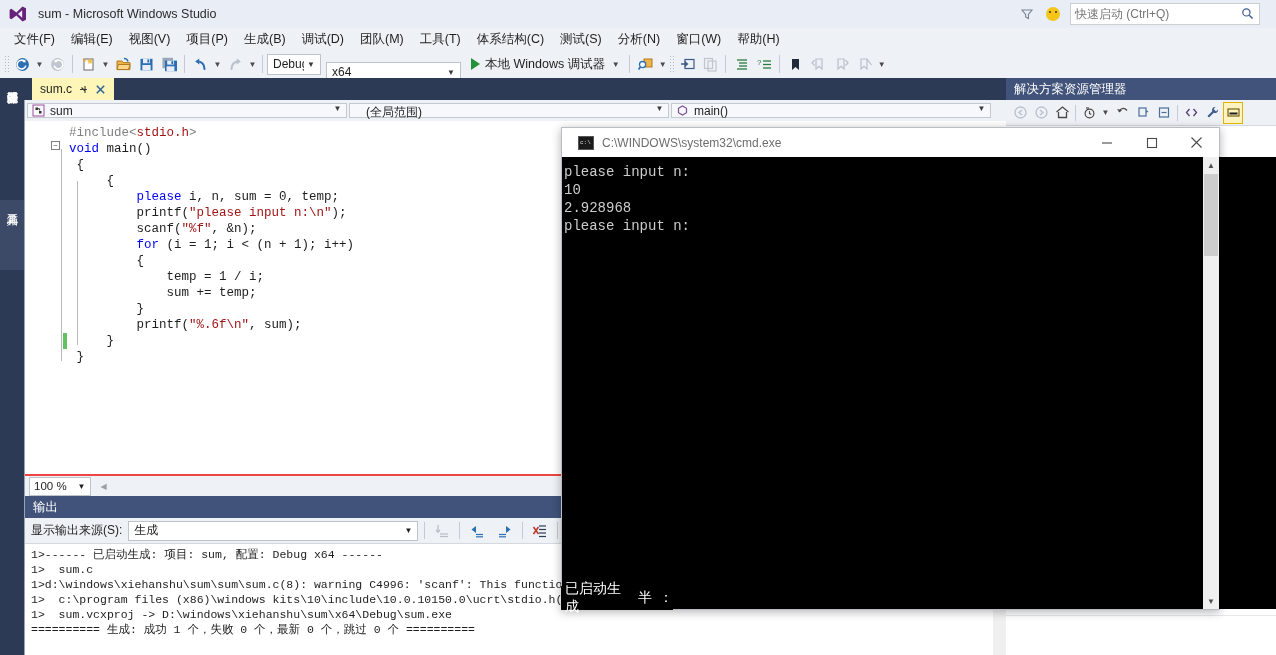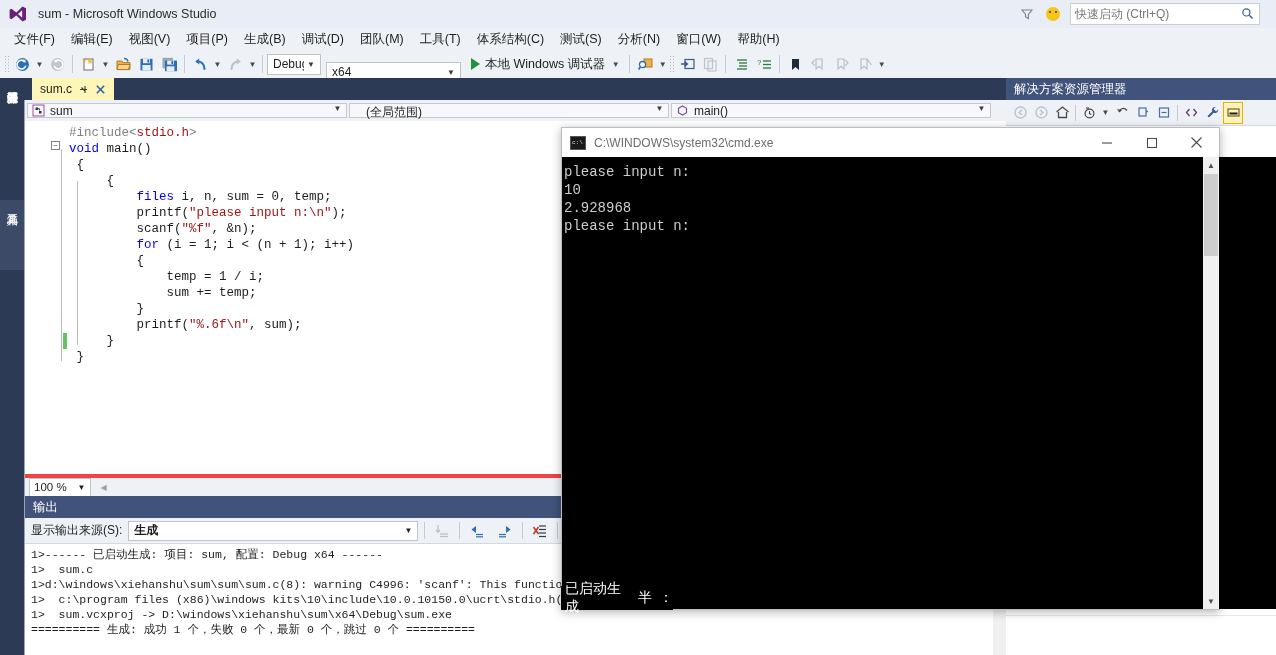--- a/index.html
+++ b/index.html
@@ -116,21 +116,21 @@
   .s{color:#a31515;}
   .pp{color:#808080;}
   .pp2{color:#a31515;}
   .fold{
     position:absolute;left:26px;width:9px;height:9px;border:1px solid #808080;background:#fff;
     font-size:8px;line-height:7px;text-align:center;color:#555;font-family:"Liberation Sans",sans-serif;
   }
   .bracket-line{position:absolute;left:36px;width:1px;background:#b8b8b8;}
   .editor-status{
     position:absolute;left:0;top:374px;width:982px;height:22px;background:#eef1f6;
-    display:flex;align-items:center;border-top:4px solid #ef4444;
+    display:flex;align-items:center;border-top:2px solid #ef4444;
   }
   .zoomcombo{
     width:62px;height:19px;margin-left:4px;background:#fff;border:1px solid #bfc4cc;
     display:flex;align-items:center;padding:0 2px 0 4px;font-size:11.5px;
   }
   .zoomcombo .zval{flex:1;}
   .zoomcombo .zarr{width:13px;text-align:center;font-size:8px;}
   .hscroll{flex:1;height:16px;margin:0 2px 0 6px;background:#eef1f6;display:flex;align-items:center;}
   .hs-left{width:13px;height:16px;display:flex;align-items:center;justify-content:center;font-size:8px;color:#9aa0a8;}
 
@@ -145,21 +145,21 @@
   }
   .out-toolbar{
     height:26px;display:flex;align-items:center;gap:6px;padding-left:6px;
     border-bottom:1px solid #d4d8df;
   }
   .out-lbl{font-size:12px;color:#1e1e1e;}
   .out-combo{
     width:290px;height:20px;background:#fff;border:1px solid #bfc4cc;
     display:flex;align-items:center;padding:0 2px 0 5px;font-size:12px;
   }
-  .out-combo .ocval{flex:1;font-weight:bold;}
+  .out-combo .ocval{flex:1;}
   .out-combo .ocarr{width:14px;text-align:center;font-size:8px;}
   .ot-sep{width:1px;height:17px;background:#c5cbd4;}
   .ot-btn{width:22px;height:22px;display:flex;align-items:center;justify-content:center;}
   .out-body{
     position:absolute;left:0;top:48px;width:982px;height:111px;background:#fff;
     font-family:"Liberation Mono","DejaVu Sans Mono",monospace;font-size:11.5px;
     padding:3px 0 0 6px;overflow:hidden;
   }
   .ol{height:15px;line-height:15px;white-space:pre;}
   .out-vscroll{position:absolute;right:0;top:48px;width:13px;height:111px;background:#f0f0f0;}
@@ -197,21 +197,21 @@
   .pg-row.sel{background:#ccd9ec;}
   .pg-k{width:118px;padding-left:8px;white-space:nowrap;overflow:hidden;}
   .pg-v{flex:1;padding-left:6px;font-weight:bold;white-space:nowrap;overflow:hidden;}
 
   
   .cmdwin{
     position:absolute;left:561px;top:127px;width:659px;height:483px;
     background:#fff;border:1px solid #b9bcc1;box-shadow:0 2px 9px rgba(0,0,0,.30);
   }
   .cmd-title{
-    height:29px;background:#fff;display:flex;align-items:center;padding-left:8px;
+    height:29px;background:#fff;display:flex;align-items:center;padding-left:16px;
   }
   .cmd-ico{width:16px;height:14px;background:#1a1a1a;border:1px solid #555;position:relative;}
   .cmd-ico:after{content:"c:\\";position:absolute;left:1px;top:0px;color:#ddd;font-size:6px;
     font-family:"Liberation Mono",monospace;line-height:12px;}
   .cmd-path{margin-left:8px;font-size:12px;color:#6d6d6d;}
   .cmd-ctrls{position:absolute;right:0;top:0;height:29px;display:flex;}
   .cmd-btn{width:45px;height:29px;display:flex;align-items:center;justify-content:center;color:#4a4a4a;}
   .cmd-body{
     position:absolute;left:0;top:29px;width:748px;height:452px;background:#000;
     overflow:hidden;
@@ -498,21 +498,21 @@
       <div class="fold" style="top:20px;">−</div>
       <div class="bracket-line" style="top:28px;height:212px;"></div>
       <div class="bracket-line" style="left:52px;top:60px;height:164px;"></div>
       <div class="chgbar" style="top:212px;"></div>
 
       <div class="code-lines">
         <div class="cl"><span class="pp">#include</span><span class="pp">&lt;</span><span class="pp2">stdio.h</span><span class="pp">&gt;</span></div>
         <div class="cl"><span class="k">void</span> main()</div>
         <div class="cl"> {</div>
         <div class="cl">     {</div>
-        <div class="cl">         <span class="k">files</span> i, n, sum = 0, temp;</div>
+        <div class="cl">         <span class="k">please</span> i, n, sum = 0, temp;</div>
         <div class="cl">         printf(<span class="s">"please input n:\n"</span>);</div>
         <div class="cl">         scanf(<span class="s">"%f"</span>, &amp;n);</div>
         <div class="cl">         <span class="k">for</span> (i = 1; i &lt; (n + 1); i++)</div>
         <div class="cl">         {</div>
         <div class="cl">             temp = 1 / i;</div>
         <div class="cl">             sum += temp;</div>
         <div class="cl">         }</div>
         <div class="cl">         printf(<span class="s">"%.6f\n"</span>, sum);</div>
         <div class="cl">     }</div>
         <div class="cl"> }</div>

